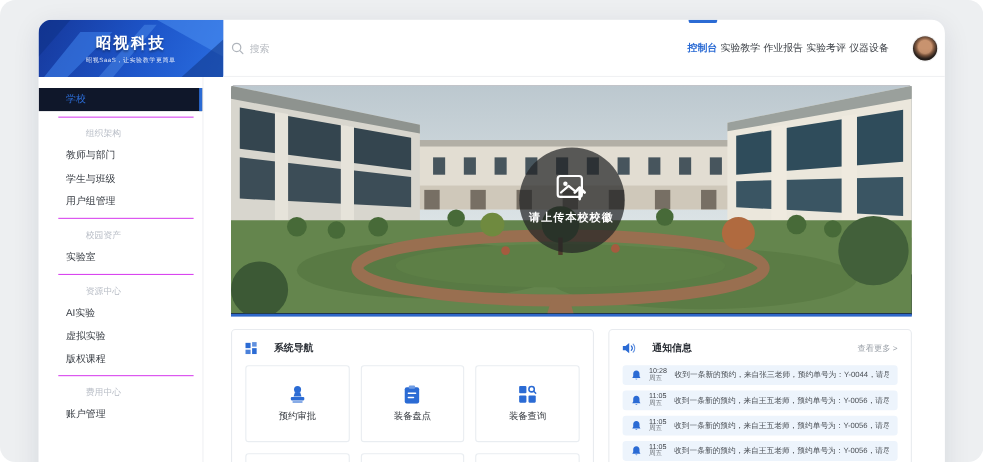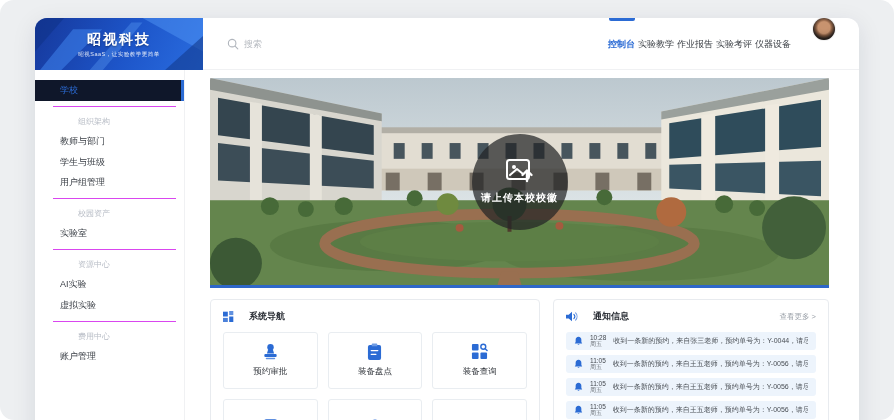--- a/index.html
+++ b/index.html
@@ -14,21 +14,21 @@
 
   
   .topbar { height:52px; display:flex; flex:0 0 52px; }
   .logo { width:168px; height:52px; position:relative; overflow:hidden;
           background:linear-gradient(115deg,#16389b 0%,#1d55c9 55%,#2a6de0 100%);
           display:flex; flex-direction:column; align-items:center; justify-content:center; }
   .logo svg.streaks { position:absolute; inset:0; }
   .logo-title { position:relative; color:#fff; font-size:14px; font-weight:bold; letter-spacing:2px; text-shadow:0 1px 2px rgba(0,0,0,.35); }
   .logo-tagline { position:relative; color:rgba(255,255,255,.88); font-size:5.5px; margin-top:2px; letter-spacing:.5px; }
 
-  .header-rest { flex:1; display:flex; border-bottom:1px solid #f0f1f3; padding:0 24px; position:relative; }
+  .header-rest { flex:1; display:flex; align-items:center; border-bottom:1px solid #f0f1f3; padding:0 7px; position:relative; }
   .search { display:flex; align-items:center; gap:5px; }
   .search input { border:none; outline:none; font-size:9px; color:#6a6f76; width:110px; background:transparent;
                   font-family:"Liberation Sans","DejaVu Sans",sans-serif; }
   .search input::placeholder { color:#b6bac0; }
 
   .tabs { margin-left:auto; display:flex; align-items:stretch; gap:3px; height:52px; }
   .tab { display:flex; align-items:center; font-size:9px; color:#3c4046; cursor:pointer; position:relative; }
   .tab.active { color:#2b6bd4; font-weight:bold; }
   .tab.active::before { content:""; position:absolute; top:0; left:50%; transform:translateX(-50%);
                         width:26px; height:3px; background:#2b6bd4; border-radius:0 0 2px 2px; }
@@ -58,21 +58,21 @@
   
   .panels { display:flex; gap:13px; margin-top:11px; align-items:flex-start; }
   .panel { background:#fff; border:1px solid #e8ebef; border-radius:4px; padding:10px 12px; height:170px; }
   .panel-nav { width:330px; flex:0 0 330px; }
   .panel-notice { flex:1; min-width:0; }
   .panel-head { display:flex; align-items:center; gap:15px; margin-bottom:9px; }
   .panel-title { font-size:9px; font-weight:bold; color:#2b2f36; }
   .more-link { margin-left:auto; font-size:7.5px; color:#9aa0a8; cursor:pointer; }
 
   .card-grid { display:grid; grid-template-columns:repeat(3,1fr); gap:10px; }
-  .nav-card { border:1px solid #e9edf1; border-radius:3px; height:57px; display:flex; flex-direction:column;
+  .nav-card { border:1px solid #e9edf1; border-radius:3px; height:70px; display:flex; flex-direction:column;
               align-items:center; justify-content:center; gap:6px; cursor:pointer; background:#fff; }
   .nav-card-label { font-size:8.5px; color:#33373d; }
 
   .notice-list { display:flex; flex-direction:column; gap:5px; }
   .notice-row { background:#edf4fc; border-radius:3px; height:18px; display:flex; align-items:center; gap:7px; padding:0 8px; cursor:pointer; }
   .notice-time { display:flex; flex-direction:column; line-height:1.15; flex:0 0 auto; }
   .notice-time .t { font-size:6.5px; color:#44484e; }
   .notice-time .d { font-size:6px; color:#6b7077; }
   .notice-msg { font-size:7px; color:#4a4f55; white-space:nowrap; overflow:hidden; flex:1; min-width:0; }
   .bell-wrap { flex:0 0 auto; display:flex; }
@@ -123,20 +123,21 @@
           <div class="side-item active">学校</div>
           <div class="side-section">组织架构</div>
           <div class="side-item">教师与部门</div>
           <div class="side-item">学生与班级</div>
           <div class="side-item">用户组管理</div>
           <div class="side-section">校园资产</div>
           <div class="side-item">实验室</div>
           <div class="side-section">资源中心</div>
           <div class="side-item">AI实验</div>
           <div class="side-item">虚拟实验</div>
+          <div class="side-item">版权课程</div>
           <div class="side-section">费用中心</div>
           <div class="side-item">账户管理</div>
         </div>
 
       <div class="content">
 
         <div class="hero">
           <svg class="scene" viewBox="0 0 620 210" preserveAspectRatio="none">
             <defs>
               <linearGradient id="sky" x1="0" y1="0" x2="0" y2="1">

